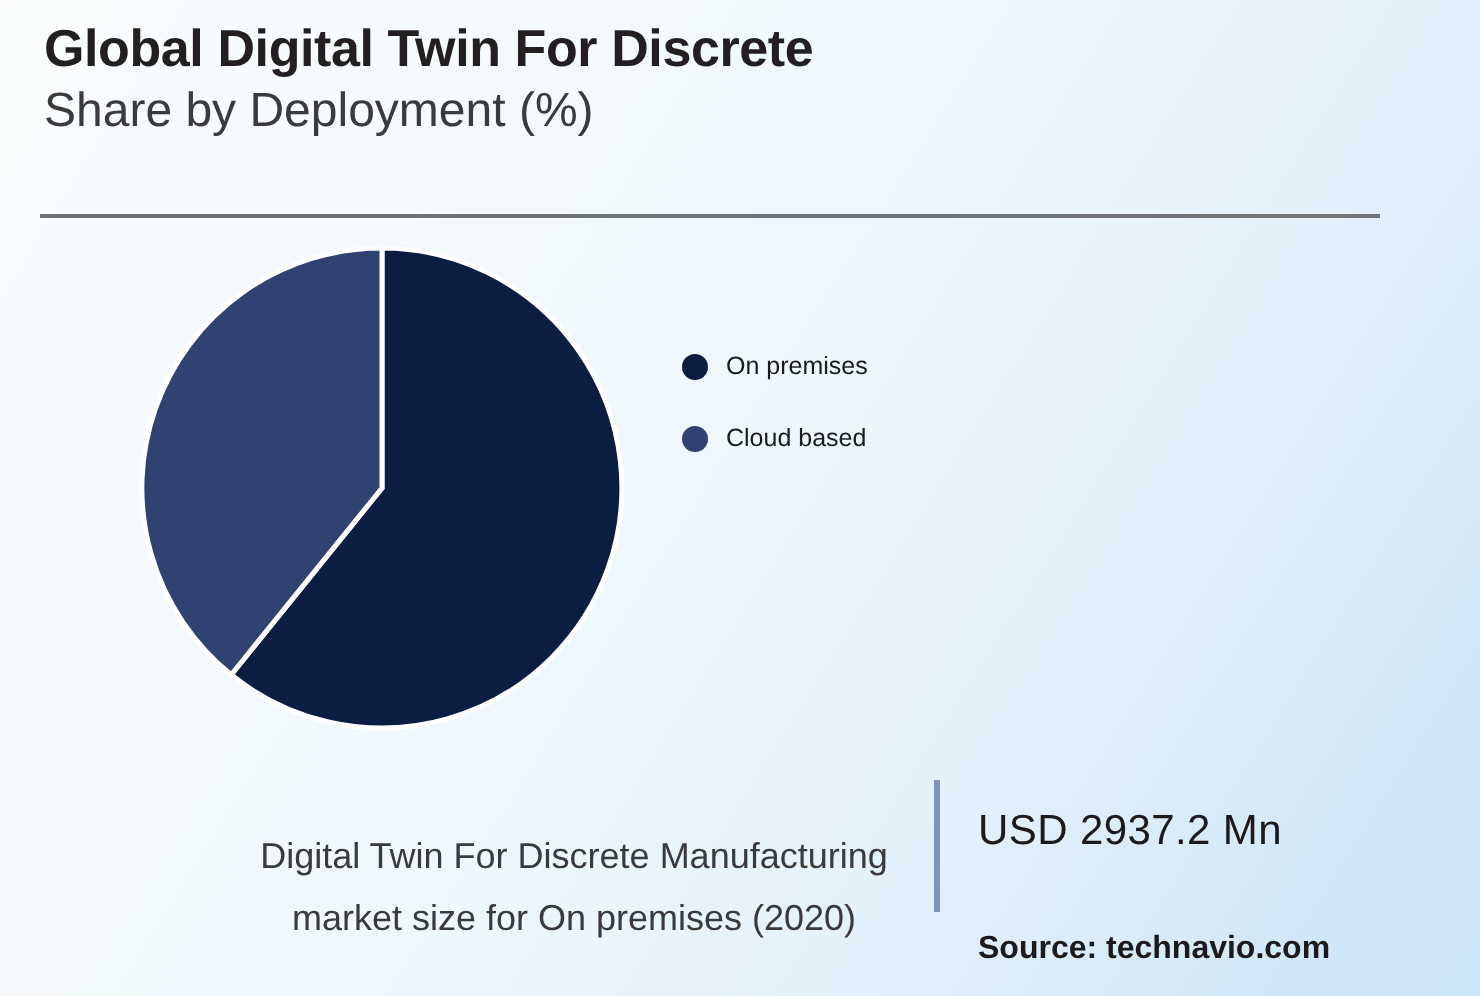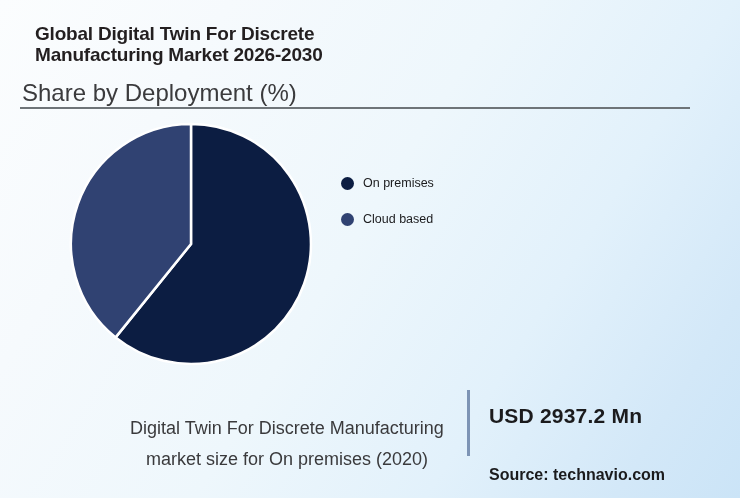--- a/index.html
+++ b/index.html
@@ -27,26 +27,26 @@
   }
 
   
   .header {
     position: absolute;
     left: 22px;
     top: 10px;
     width: 690px;
   }
   .title {
-    font-size: 19px;
+    font-size: 26px;
     font-weight: bold;
     line-height: 1.13;
     color: #231f20;
     letter-spacing: -0.2px;
-    margin: 13px;
+    margin: 0;
   }
   .subtitle {
     font-size: 24px;
     font-weight: normal;
     line-height: 1.2;
     color: #3b3b3d;
     margin: 3px 0 0 0;
   }
   .header-rule {
     position: absolute;
@@ -112,21 +112,21 @@
     top: 390px;
     width: 3px;
     height: 66px;
     background: #7d94b5;
   }
   .stat-value {
     position: absolute;
     left: 489px;
     top: 404px;
     font-size: 21px;
-    font-weight: bold;
+    font-weight: normal;
     color: #1b1b1d;
     letter-spacing: 0.2px;
     white-space: nowrap;
   }
   .source {
     position: absolute;
     left: 489px;
     top: 466px;
     font-size: 16px;
     font-weight: bold;
@@ -135,21 +135,20 @@
   }
 </style>
 </head>
 <body>
 
 <div id="infographic">
 
   <div class="header">
     <h1 class="title">
       <span>Global Digital Twin For Discrete</span><br>
-      <span>Manufacturing Market 2026-2030</span>
     </h1>
     <div class="subtitle">Share by Deployment (%)</div>
   </div>
   <div class="header-rule"></div>
 
   <div class="pie-wrap">
     <svg class="pie-svg" width="262" height="262" viewBox="0 0 262 262">
 
       <path fill="#0c1d42" stroke="#ffffff" stroke-width="2.5" d="M 131 131 L 131 11 A 120 120 0 1 1 55.6 224.4 Z"></path>
       <path fill="#304272" stroke="#ffffff" stroke-width="2.5" d="M 131 131 L 55.6 224.4 A 120 120 0 0 1 131 11 Z"></path>

